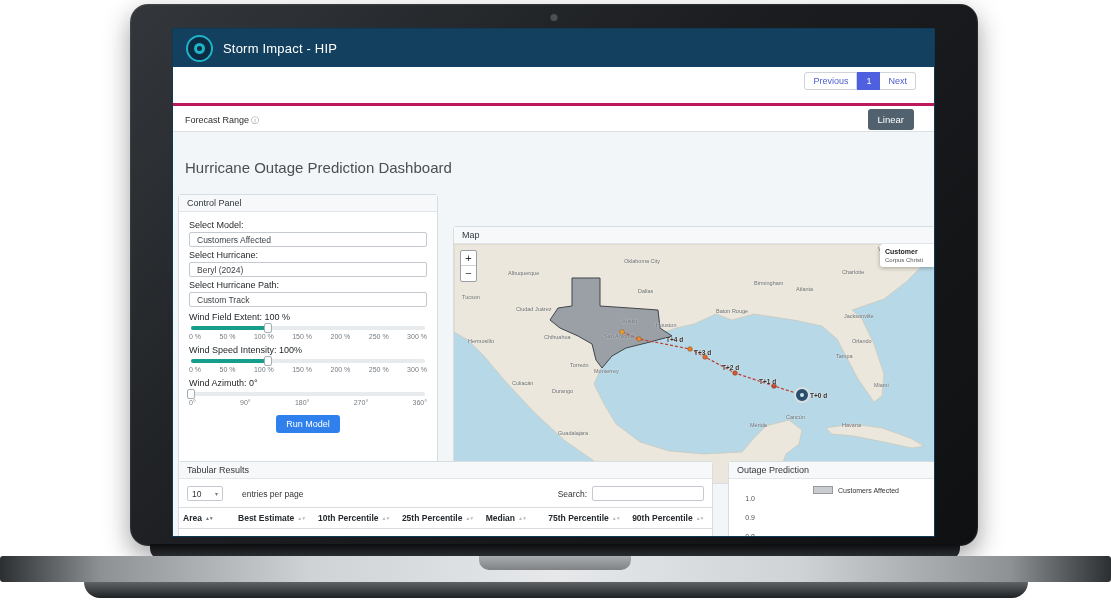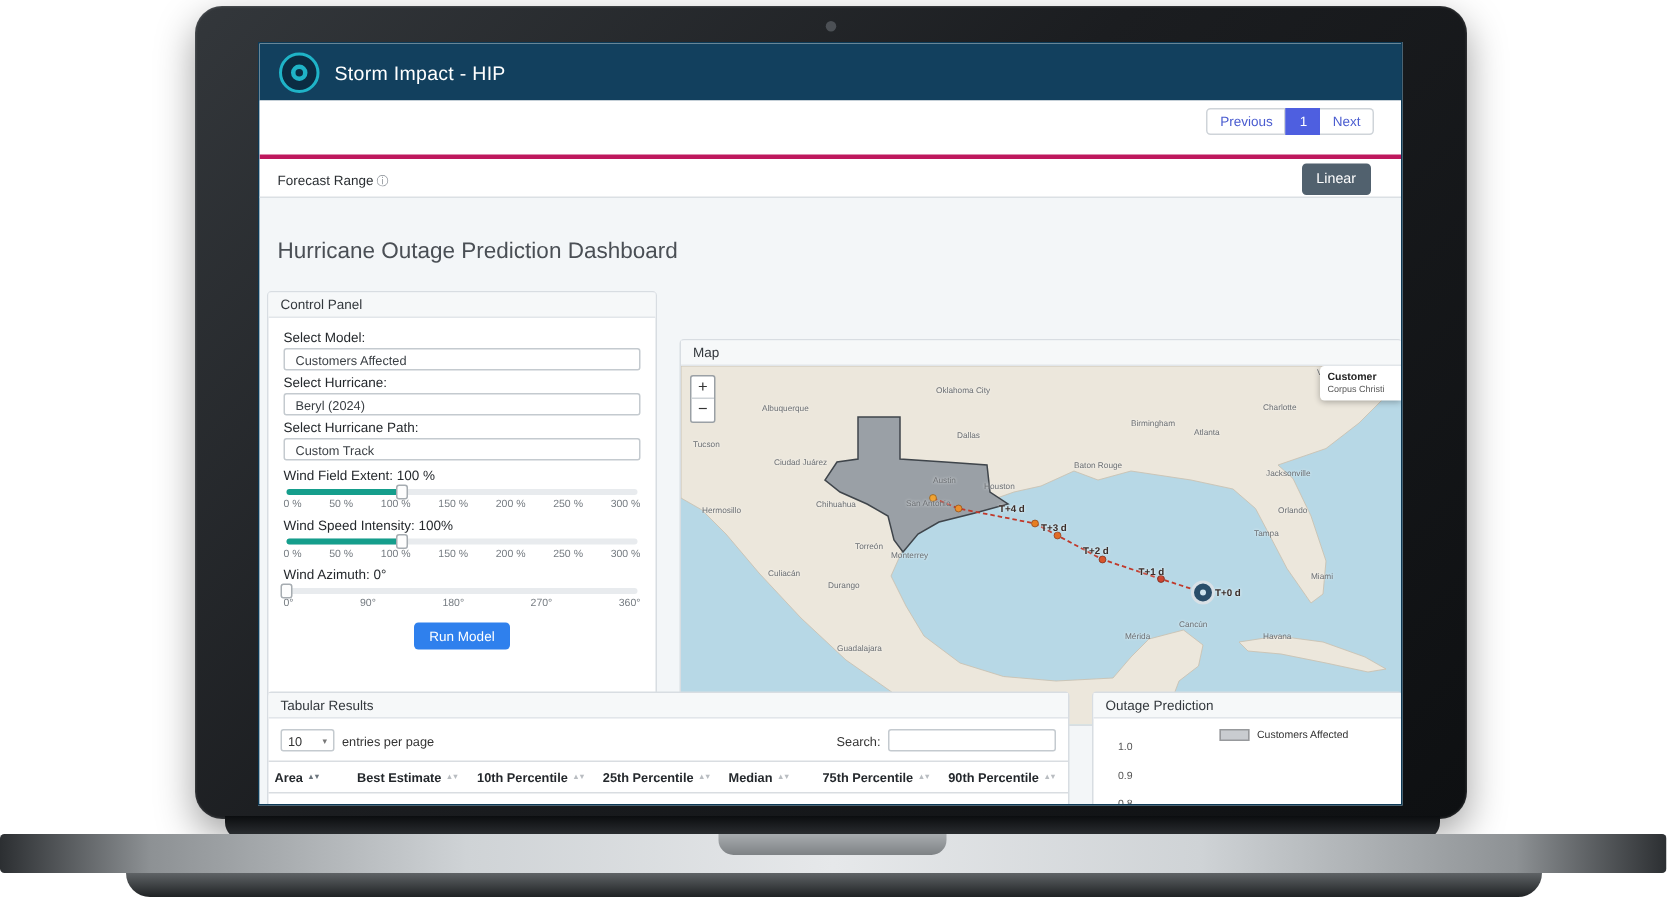--- a/index.html
+++ b/index.html
@@ -93,21 +93,21 @@
     font-size:6px; color:#3a4fa0; padding:1px 3px; }
 
   
   .tbl-card { left:5px; top:329px; width:535px; height:200px; }
   .tbl-controls { display:flex; justify-content:space-between; align-items:center; padding:7px 8px 6px 8px; }
   .len-group, .search-group { display:flex; align-items:center; }
   .len-select { width:36px; height:15px; border:1px solid #c4cacf; border-radius:2px;
     font-size:8.5px; color:#333; display:flex; align-items:center; justify-content:space-between;
     padding:0 4px; cursor:pointer; }
   .len-caret { font-size:6px; color:#777; }
-  .len-label { font-size:8.5px; color:#333; margin-left:5px; }
+  .len-label { font-size:8.5px; color:#333; margin-left:19px; }
   .search-label { font-size:8.5px; color:#333; margin-right:5px; }
   .search-input { width:112px; height:15px; border:1px solid #c4cacf; border-radius:2px; font-size:8.5px; padding:0 4px; }
   .thead { display:flex; border-top:1px solid #d9dde1; border-bottom:1px solid #d9dde1; }
   .th { font-size:8.5px; font-weight:bold; color:#24282c; padding:5px 4px; cursor:pointer; display:flex; align-items:center; }
   .sort { font-size:5px; color:#b9bdc1; margin-left:3px; letter-spacing:-1px; }
   .sort.dark { color:#6c757d; }
   .empty-row { border-bottom:1px solid #e4e8eb; text-align:center; font-size:8.5px; color:#333; padding:6px 0; }
 
   
   .outage-card { left:555px; top:329px; width:207px; height:200px; }

